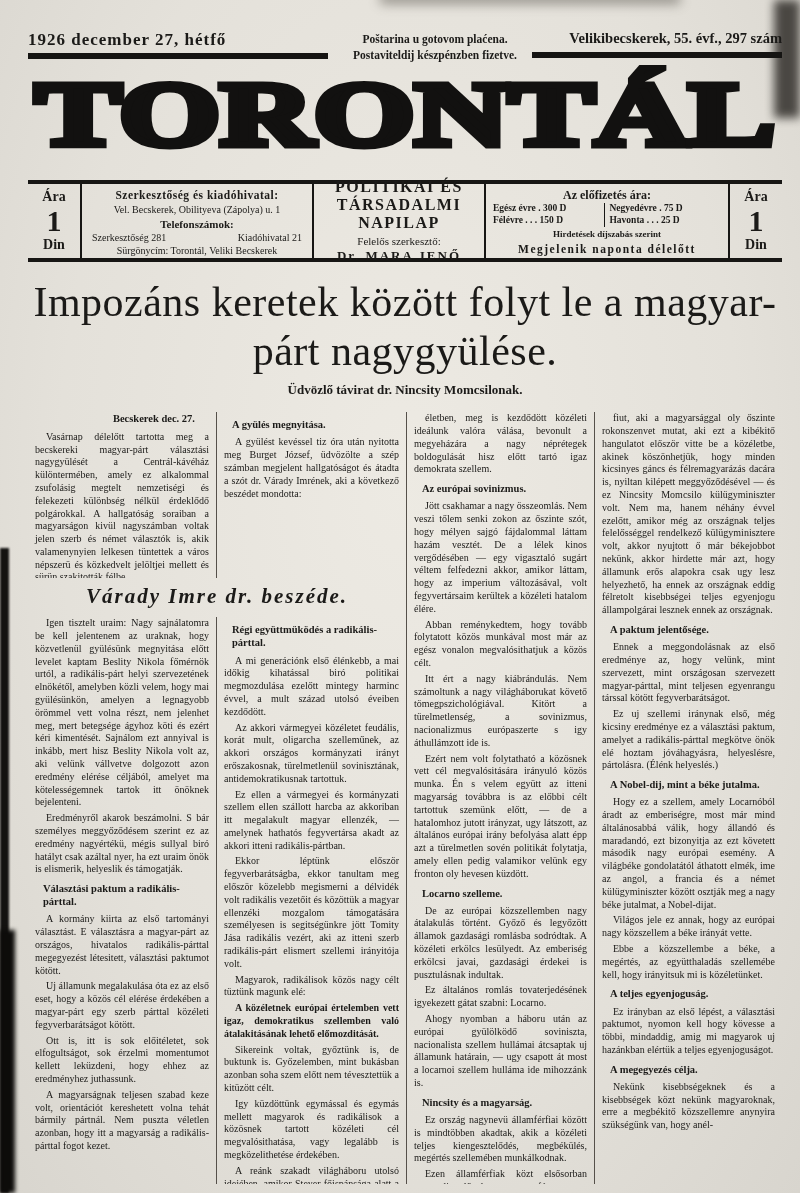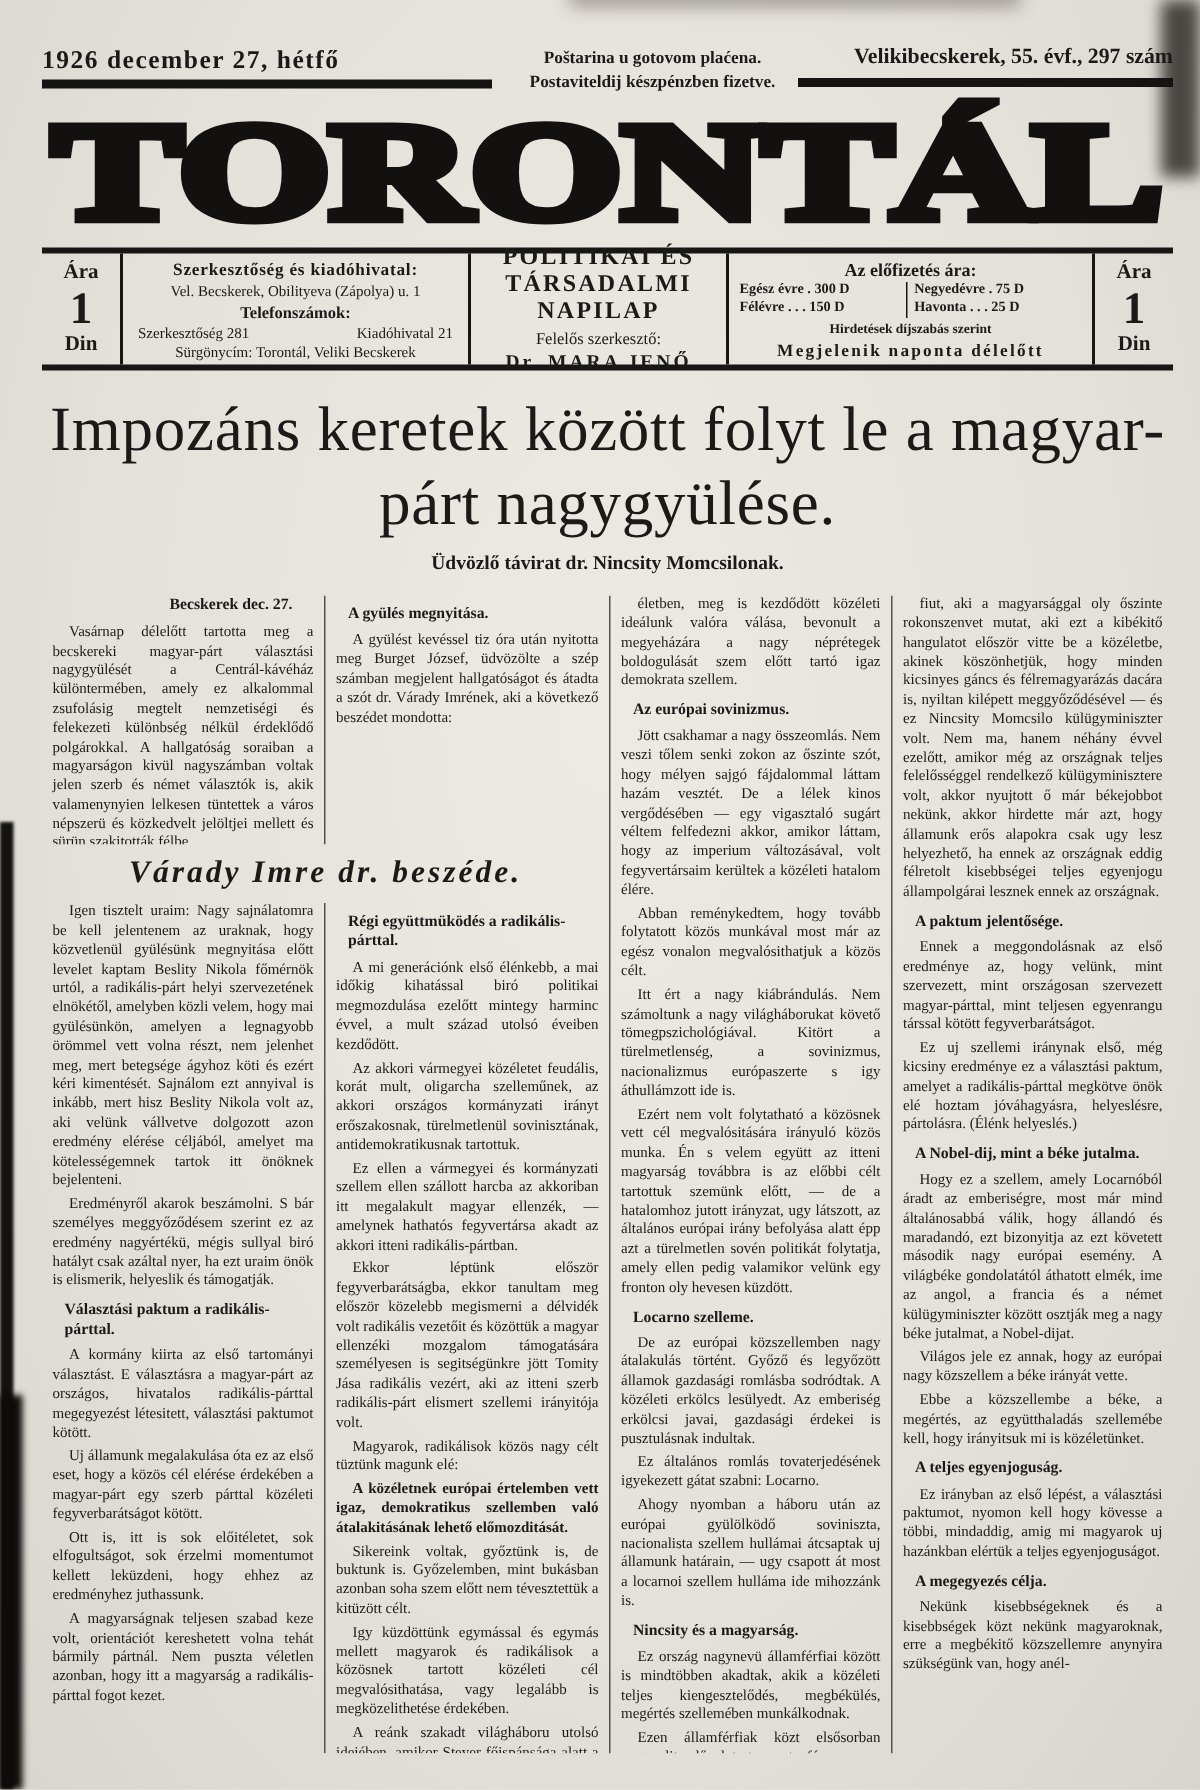--- a/index.html
+++ b/index.html
@@ -39,21 +39,21 @@
   .masthead svg{display:block;margin:0 auto;}
   .masthead text{
     font-family:"Liberation Serif","DejaVu Serif",serif;
     font-weight:bold;fill:#121110;stroke:#121110;
   }
 
   
   .infobar{
     display:flex;align-items:stretch;
     border-top:4px solid #171614;border-bottom:4px solid #171614;
-    margin-top:4px;height:74px;
+    margin-top:19px;height:74px;
   }
   .ib-cell{padding:4px 6px;}
   .price{width:48px;display:flex;flex-direction:column;align-items:center;justify-content:space-between;padding:5px 2px;}
   .price .lbl{font-weight:bold;font-size:14px;}
   .price .val{font-weight:bold;font-size:30px;line-height:.85;}
   .price .unit{font-weight:bold;font-size:14px;}
   .vr{border-left:2px solid #171614;}
   .office{width:218px;text-align:center;font-size:10px;line-height:1.3;}
   .office .b1{font-weight:bold;font-size:11.5px;letter-spacing:.5px;}
   .office .b3{font-weight:bold;font-size:11px;margin-top:1px;}
@@ -212,21 +212,21 @@
               <p class="p">Ekkor léptünk először fegyverbarátságba, ekkor tanultam meg először közelebb megismerni a délvidék volt radikális vezetőit és közöttük a magyar ellenzéki mozgalom támogatására személyesen is segitségünkre jött Tomity Jása radikális vezért, aki az itteni szerb radikális-párt elismert szellemi irányitója volt.</p>
               <p class="p">Magyarok, radikálisok közös nagy célt tüztünk magunk elé:</p>
               <p class="b">A közéletnek európai értelemben vett igaz, demokratikus szellemben való átalakitásának lehető előmozditását.</p>
               <p class="p">Sikereink voltak, győztünk is, de buktunk is. Győzelemben, mint bukásban azonban soha szem előtt nem tévesztettük a kitüzött célt.</p>
               <p class="p">Igy küzdöttünk egymással és egymás mellett magyarok és radikálisok a közösnek tartott közéleti cél megvalósithatása, vagy legalább is megközelithetése érdekében.</p>
               <p class="p">A reánk szakadt világháboru utolsó idejében, amikor Steyer főispánsága alatt a mi irányzatunk jutott befolyáshoz, legalább a megyei</p>
             </div>
         </div>
       </div>
       <div class="col rule-l" style="height:100%;">
-          <p class="p">életben, meg is kezdődött közéleti ideálunk valóra válása, bevonult a megyeházára a nagy néprétegek boldogulását szem előtt tartó igaz demokrata szellem.</p>
+          <p class="p">életben, meg is kezdődött közéleti ideálunk valóra válása, bevonult a megyeházára a nagy néprétegek boldogulását hisz előtt tartó igaz demokrata szellem.</p>
           <p class="h">Az európai sovinizmus.</p>
           <p class="p">Jött csakhamar a nagy összeomlás. Nem veszi tőlem senki zokon az őszinte szót, hogy mélyen sajgó fájdalommal láttam hazám vesztét. De a lélek kinos vergődésében — egy vigasztaló sugárt véltem felfedezni akkor, amikor láttam, hogy az imperium változásával, volt fegyvertársaim kerültek a közéleti hatalom élére.</p>
           <p class="p">Abban reménykedtem, hogy tovább folytatott közös munkával most már az egész vonalon megvalósithatjuk a közös célt.</p>
           <p class="p">Itt ért a nagy kiábrándulás. Nem számoltunk a nagy világháborukat követő tömegpszichológiával. Kitört a türelmetlenség, a sovinizmus, nacionalizmus európaszerte s igy áthullámzott ide is.</p>
           <p class="p">Ezért nem volt folytatható a közösnek vett cél megvalósitására irányuló közös munka. Én s velem együtt az itteni magyarság továbbra is az előbbi célt tartottuk szemünk előtt, — de a hatalomhoz jutott irányzat, ugy látszott, az általános európai irány befolyása alatt épp azt a türelmetlen sovén politikát folytatja, amely ellen pedig valamikor velünk egy fronton oly hevesen küzdött.</p>
           <p class="h">Locarno szelleme.</p>
           <p class="p">De az európai közszellemben nagy átalakulás történt. Győző és legyőzött államok gazdasági romlásba sodródtak. A közéleti erkölcs lesülyedt. Az emberiség erkölcsi javai, gazdasági érdekei is pusztulásnak indultak.</p>
           <p class="p">Ez általános romlás tovaterjedésének igyekezett gátat szabni: Locarno.</p>
           <p class="p">Ahogy nyomban a háboru után az európai gyülölködő soviniszta, nacionalista szellem hullámai átcsaptak uj államunk határain, — ugy csapott át most a locarnoi szellem hulláma ide mihozzánk is.</p>
           <p class="h">Nincsity és a magyarság.</p>

